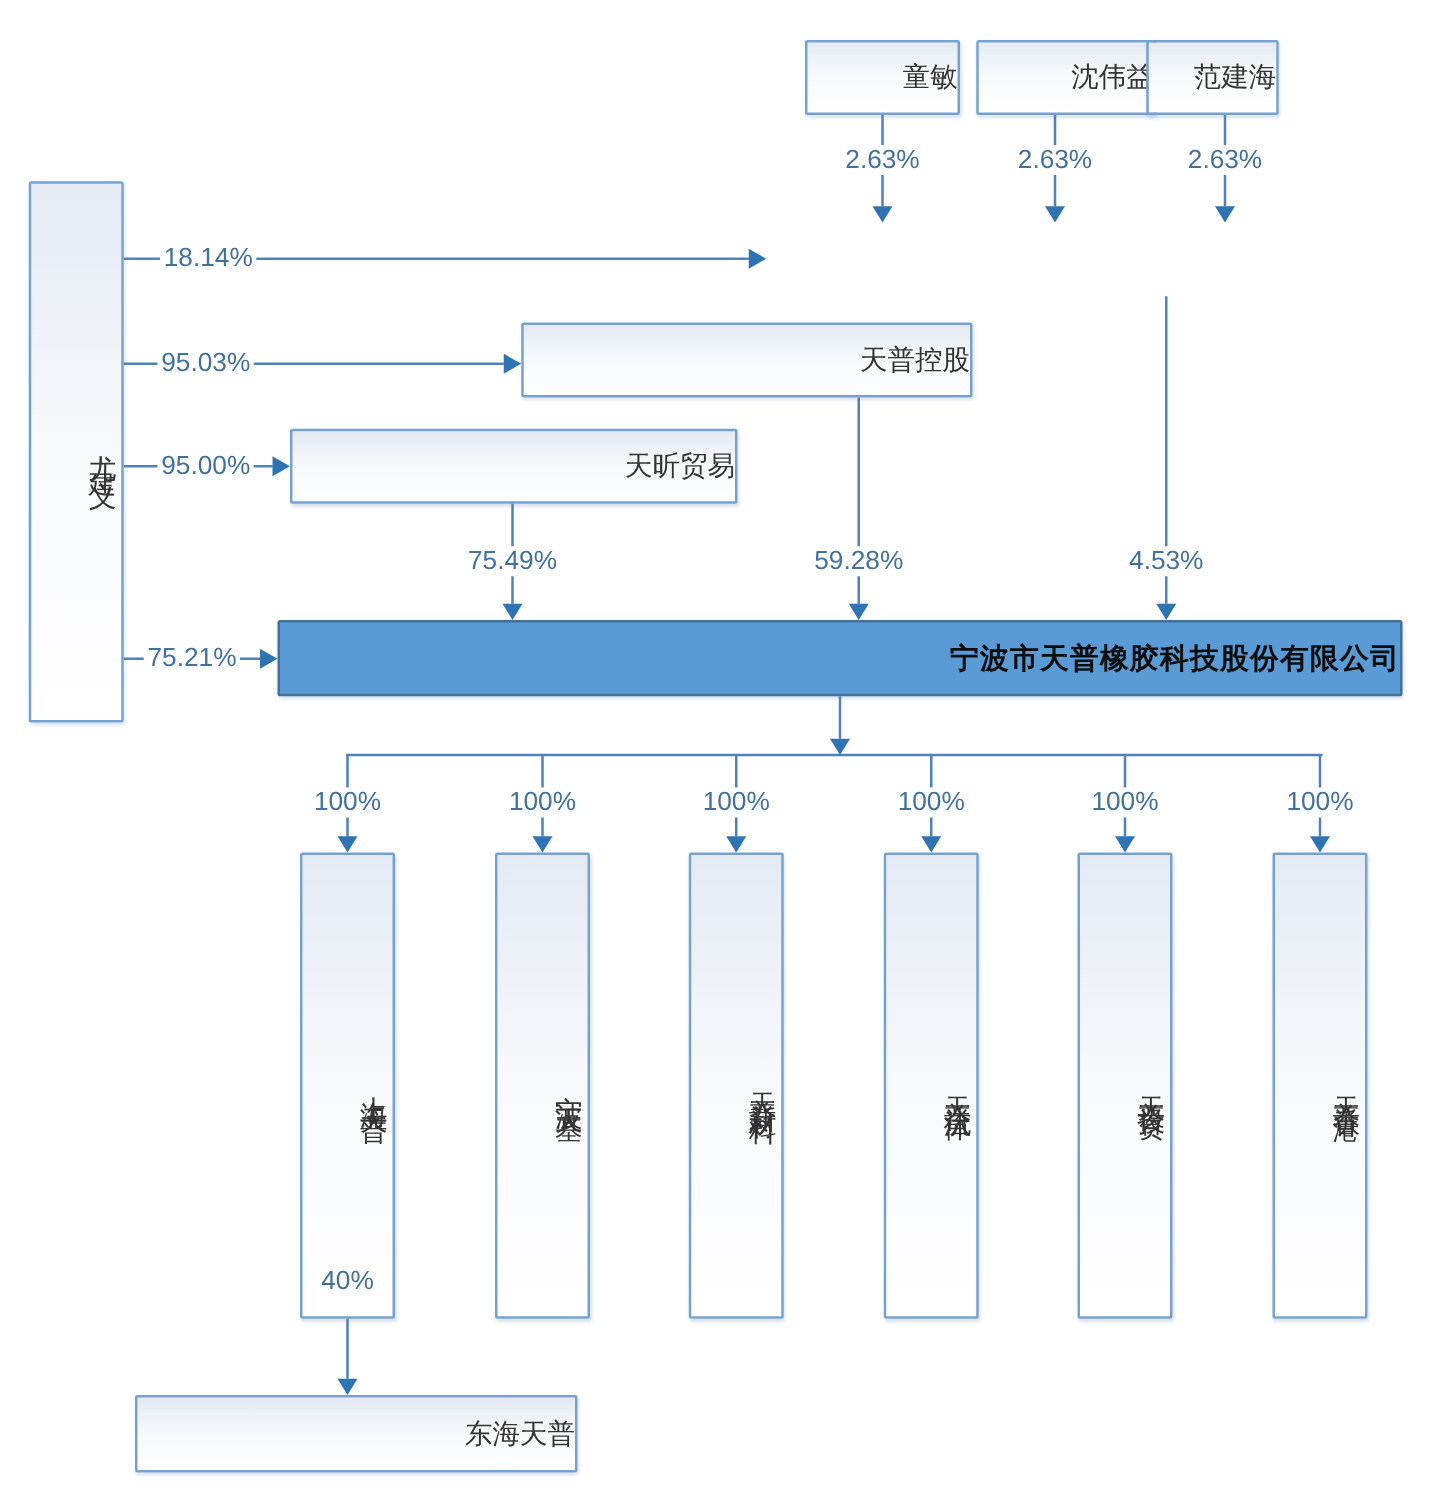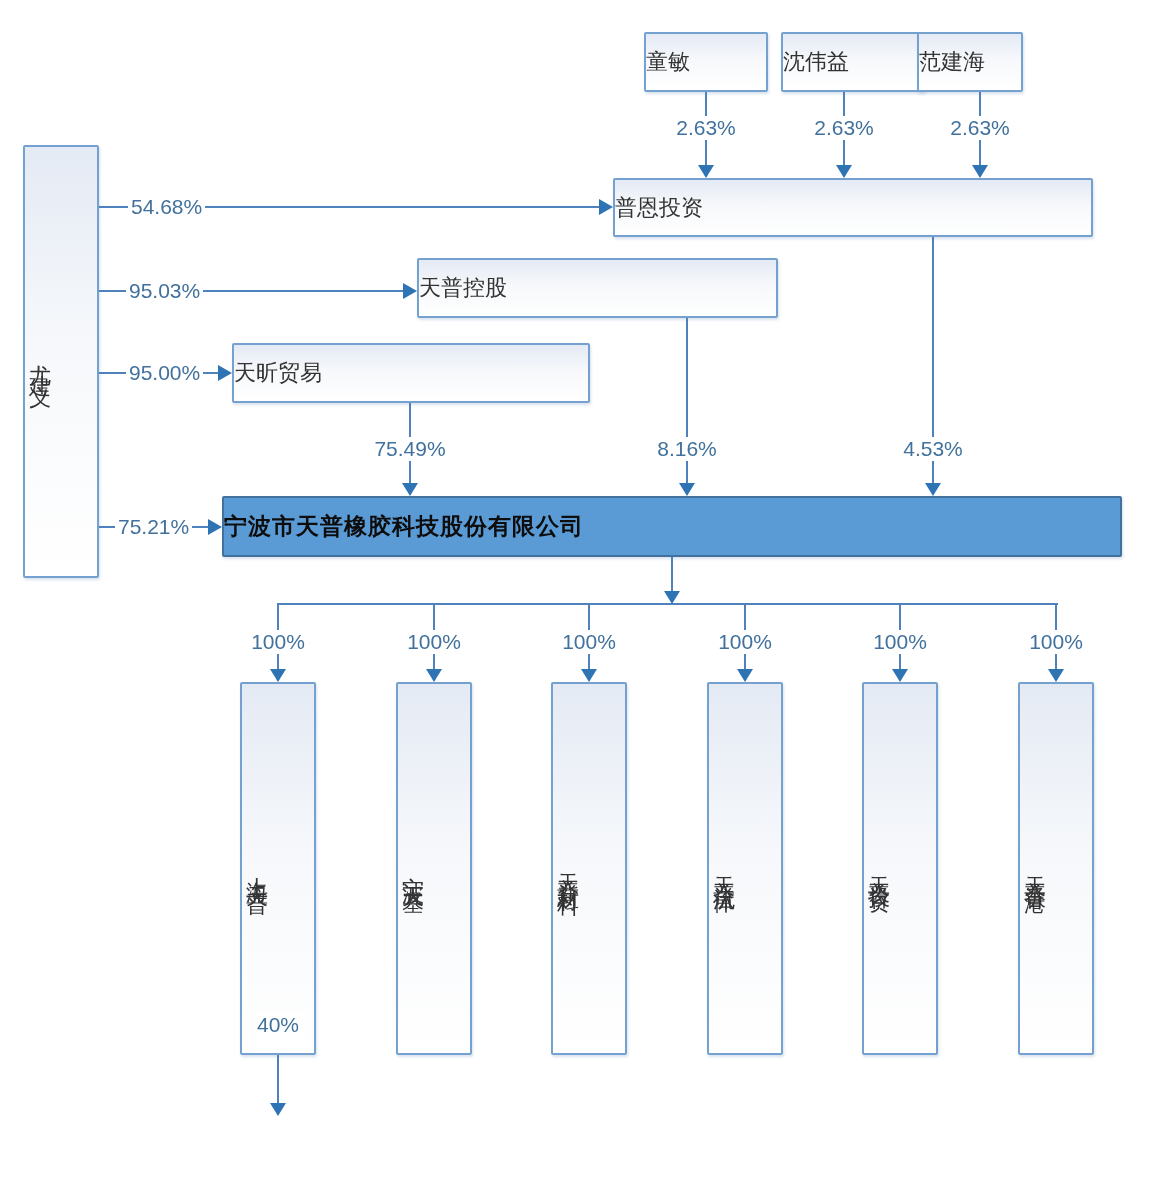--- a/index.html
+++ b/index.html
@@ -4,21 +4,21 @@
 <style>
   html,body { margin:0; padding:0; background:#fff; }
   .stage {
     position:relative; width:1162px; height:1194px; background:#ffffff;
     font-family:"Liberation Sans", sans-serif; overflow:hidden;
   }
   .box {
     position:absolute; box-sizing:border-box;
     border:2px solid var(--box-border-color,#74a1d0);
     background:linear-gradient(180deg, var(--box-fill-top,#e4eaf4) 0%, #f6f8fb 45%, var(--box-fill-bottom,#ffffff) 100%);
-    display:flex; align-items:center; justify-content:flex-start;
+    display:flex; align-items:center; justify-content:flex-end;
     font-size:22px; color:var(--node-text-color,#333333);
     border-radius:2px;
     box-shadow:1px 2px 3px rgba(120,150,190,0.28);
   }
   .box.main {
     background:var(--main-fill,#5b9bd5);
     border-color:var(--main-border,#41719c);
     color:var(--main-text-color,#0d0d0d);
     font-weight:bold; font-size:23px; letter-spacing:1px;
   }
@@ -62,56 +62,53 @@
   <div class="arr-d" style="left:698px;top:165px"></div>
 
   <div class="vline" style="left:843px;top:92px;height:73px"></div>
   <div class="pct c" style="left:844px;top:116px">2.63%</div>
   <div class="arr-d" style="left:836px;top:165px"></div>
 
   <div class="vline" style="left:979px;top:92px;height:73px"></div>
   <div class="pct c" style="left:980px;top:116px">2.63%</div>
   <div class="arr-d" style="left:972px;top:165px"></div>
 
-  <div class="box" style="left:613px;top:178px;width:480px;height:59px">
-    <span>普恩投资</span>
-  </div>
   <div class="box" style="left:417px;top:258px;width:361px;height:60px">
     <span>天普控股</span>
   </div>
   <div class="box" style="left:232px;top:343px;width:358px;height:60px">
     <span>天昕贸易</span>
   </div>
 
   <div class="box" style="left:23px;top:145px;width:76px;height:433px">
     <span class="vtext" style="letter-spacing:10px">尤建义</span>
   </div>
 
   <div class="hline" style="left:99px;top:206px;width:500px"></div>
   <div class="arr-r" style="left:599px;top:199px"></div>
-  <div class="pct" style="left:128px;top:195px">54.68%</div>
+  <div class="pct" style="left:128px;top:195px">18.14%</div>
 
   <div class="hline" style="left:99px;top:290px;width:304px"></div>
   <div class="arr-r" style="left:403px;top:283px"></div>
   <div class="pct" style="left:126px;top:279px">95.03%</div>
 
   <div class="hline" style="left:99px;top:372px;width:119px"></div>
   <div class="arr-r" style="left:218px;top:365px"></div>
   <div class="pct" style="left:126px;top:361px">95.00%</div>
 
   <div class="hline" style="left:99px;top:526px;width:109px"></div>
   <div class="arr-r" style="left:208px;top:519px"></div>
   <div class="pct" style="left:115px;top:515px">75.21%</div>
 
   <div class="vline" style="left:409px;top:403px;height:80px"></div>
   <div class="pct c" style="left:410px;top:437px">75.49%</div>
   <div class="arr-d" style="left:402px;top:483px"></div>
 
   <div class="vline" style="left:686px;top:318px;height:165px"></div>
-  <div class="pct c" style="left:687px;top:437px">8.16%</div>
+  <div class="pct c" style="left:687px;top:437px">59.28%</div>
   <div class="arr-d" style="left:679px;top:483px"></div>
 
   <div class="vline" style="left:932px;top:237px;height:246px"></div>
   <div class="pct c" style="left:933px;top:437px">4.53%</div>
   <div class="arr-d" style="left:925px;top:483px"></div>
 
   <div class="box main" style="left:222px;top:496px;width:900px;height:61px">
     <span>宁波市天普橡胶科技股份有限公司</span>
   </div>
 
@@ -159,14 +156,17 @@
     <span class="vtext">天普投资</span>
   </div>
   <div class="box" style="left:1018px;top:682px;width:76px;height:373px">
     <span class="vtext">天普香港</span>
   </div>
 
   <div class="vline" style="left:277px;top:1055px;height:48px"></div>
   <div class="pct c" style="left:278px;top:1013px">40%</div>
   <div class="arr-d" style="left:270px;top:1103px"></div>
 
+  <div class="box" style="left:108px;top:1116px;width:354px;height:62px">
+    <span>东海天普</span>
+  </div>
 
 </div>
 
 </body></html>

